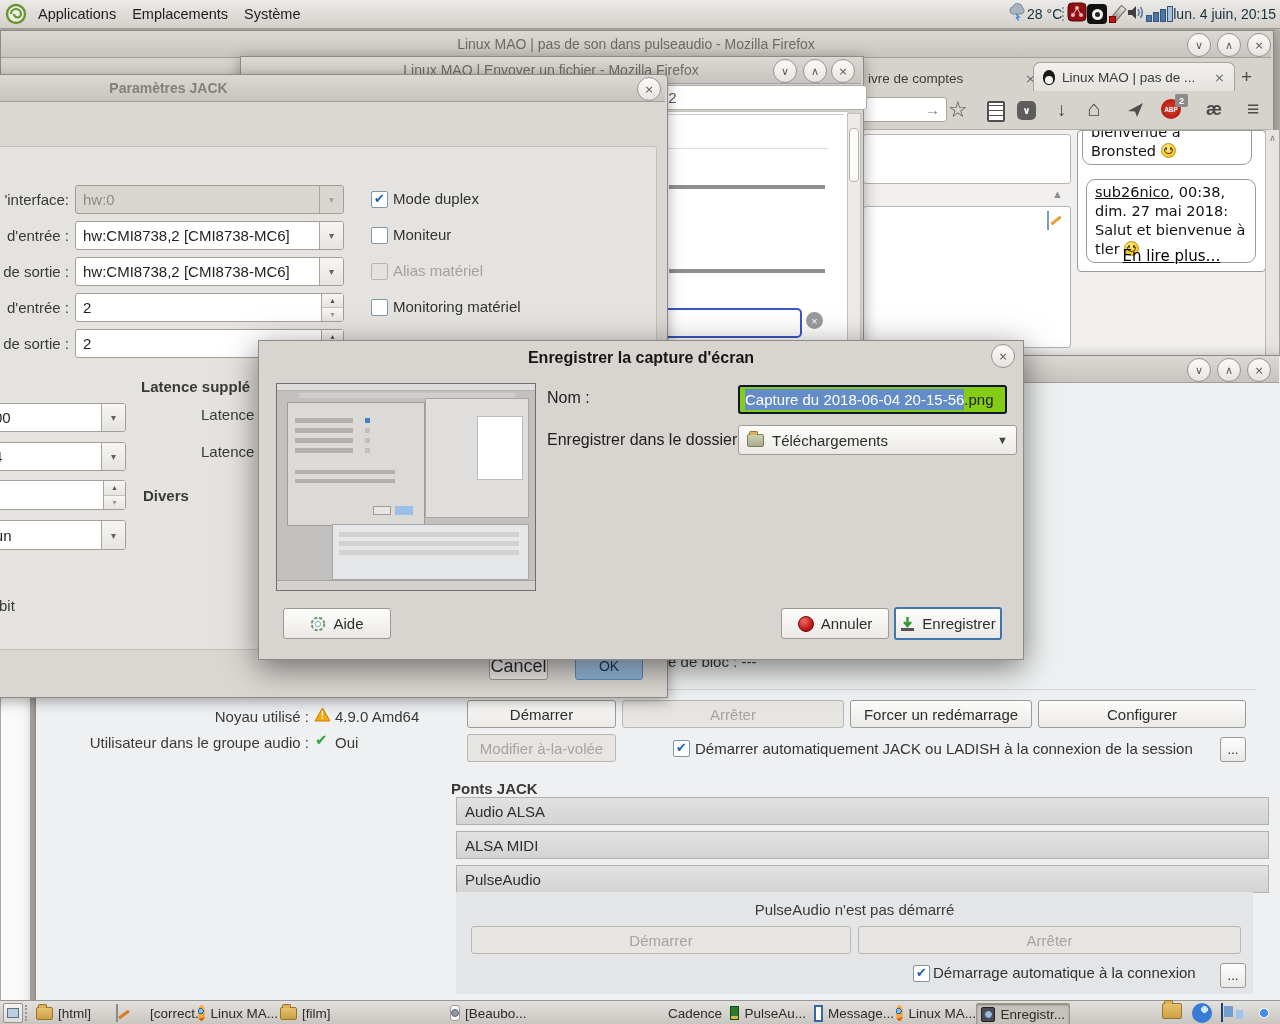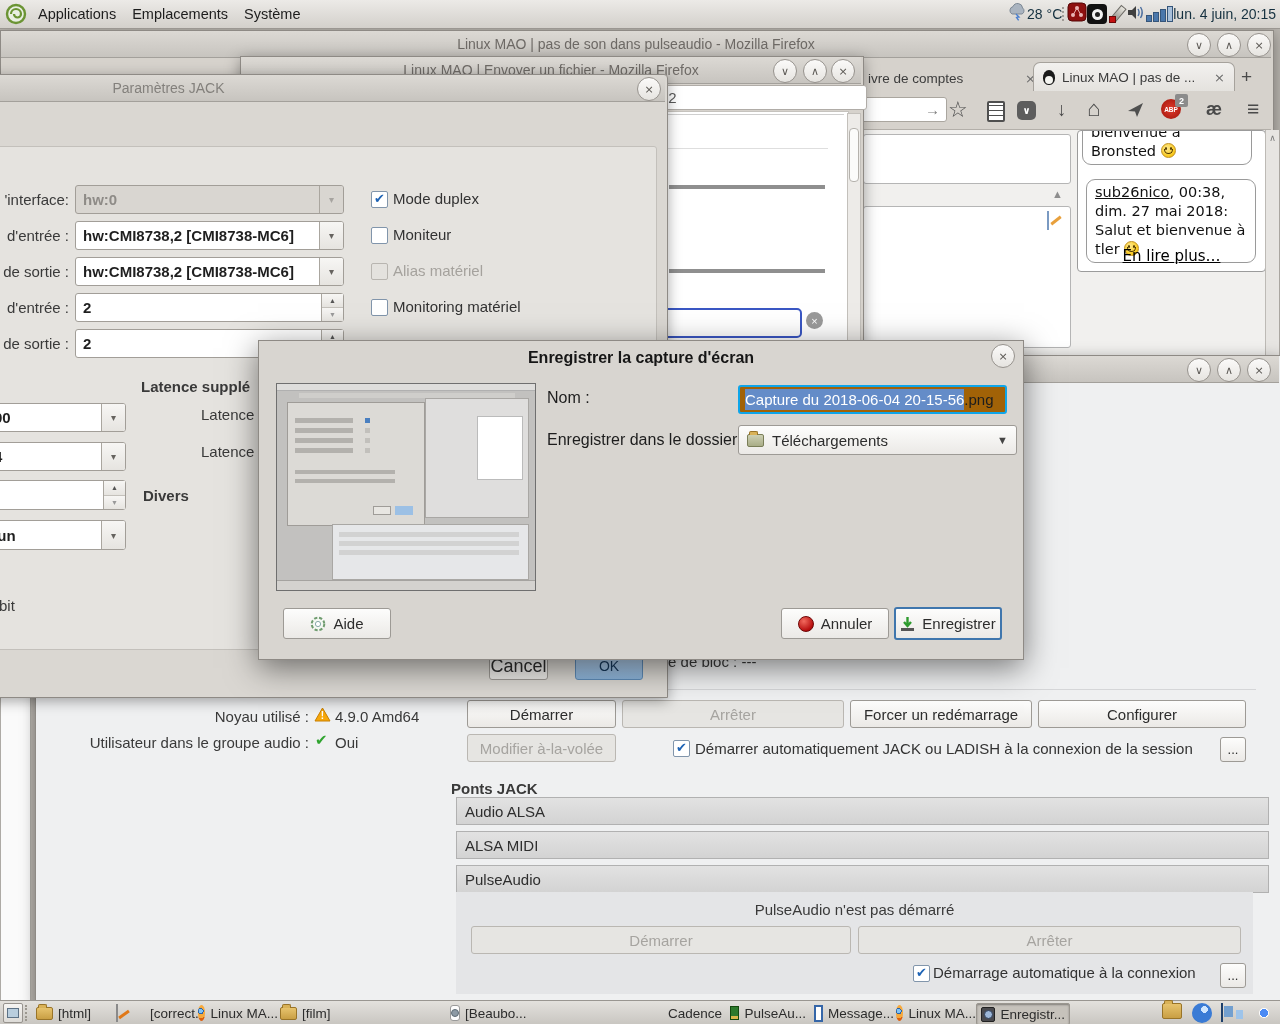--- a/index.html
+++ b/index.html
@@ -22,21 +22,21 @@
   .window{box-shadow:0 3px 14px rgba(0,0,0,.35);border:1px solid #8e8a85;}
   .tbar{background:linear-gradient(#dcd9d4,#c7c4bf);border-bottom:1px solid #a3a09b;
     display:flex;align-items:center;justify-content:center;font-size:14px;color:#6b6piece763;}
   .tbar-txt{font-size:14px;color:#6e6a66;white-space:nowrap;overflow:hidden;}
   .circ{position:absolute;width:22px;height:22px;border-radius:50%;border:1px solid #97938e;
     background:linear-gradient(#fbfaf9,#e6e4e0);color:#5b5854;display:flex;align-items:center;
     justify-content:center;font-size:11px;font-family:"DejaVu Sans",sans-serif;}
   
   .combo{background:#fff;border:1px solid #a29e98;border-radius:3px;display:flex;align-items:stretch;
     font-size:15px;color:#1f1f1f;}
-  .combo .val{flex:1;padding:2px 7px;white-space:nowrap;overflow:hidden;display:flex;align-items:center;font-weight:bold;}
+  .combo .val{flex:1;padding:2px 7px;white-space:nowrap;overflow:hidden;display:flex;align-items:center;}
   .combo .arr{width:23px;border-left:1px solid #aaa69f;display:flex;align-items:center;justify-content:center;
     color:#66635f;font-size:10px;background:linear-gradient(#f7f6f4,#e6e4e0);border-radius:0 2px 2px 0;}
   .combo.disabled{background:#d9d6d1;color:#8e8b87;}
   .combo.disabled .arr{background:#d9d6d1;color:#a7a4a0;}
   .spincol{width:21px;border-left:1px solid #aaa69f;display:flex;flex-direction:column;}
   .spincol span{flex:1;display:flex;align-items:center;justify-content:center;font-size:7px;color:#555;
     background:linear-gradient(#f7f6f4,#e6e4e0);}
   .spincol span + span{border-top:1px solid #c4c1bb;color:#999;}
   .checkbox{width:15px;height:15px;background:#fff;border:1px solid #8195ab;border-radius:2px;
     display:flex;align-items:center;justify-content:center;}
@@ -107,21 +107,21 @@
   .editnote-ico::after{content:"";position:absolute;left:2px;top:7px;width:12px;height:3px;background:#e8a03c;transform:rotate(-38deg);}
   
   .tab{display:flex;align-items:center;gap:7px;font-size:13.5px;color:#3c3c3c;padding:0 9px;}
   .tab.active{background:linear-gradient(#f2f1ef,#e4e2de);border:1px solid #a6a29c;border-bottom:none;border-radius:7px 7px 0 0;}
   .tab .x{color:#6b6b6b;font-size:13px;font-family:"DejaVu Sans",sans-serif;}
   .searchfield{background:#fff;border:1px solid #aaa69f;border-radius:3px;display:flex;align-items:center;justify-content:flex-end;padding:0 6px;color:#8a8a8a;}
   .bubble{border:1px solid #9a9a9a;border-radius:9px;background:#fff;font-size:14.5px;color:#111;
     padding:3px 8px;line-height:19px;font-family:"DejaVu Sans",sans-serif;}
   
   .dlg-label{font-size:16px;color:#1d1d1d;white-space:nowrap;}
-  .entry{background:#a16207;border:2px solid #0ea5e9;border-radius:3px;display:flex;align-items:center;
+  .entry{background:#84cc16;border:2px solid #0f172a;border-radius:3px;display:flex;align-items:center;
     padding:0 5px;font-size:15px;color:#1d1d1d;white-space:nowrap;overflow:hidden;}
   .entry .sel{background:#648cc8;color:#fff;padding:2px 0;}
   .bridgebar{background:linear-gradient(#e2e2e2,#d3d3d3);border:1px solid #b1b1b1;display:flex;align-items:center;
     padding:0 8px;font-size:15px;color:#2e2e2e;}
   .thumb-part{position:absolute;}
   .seg{position:absolute;background:#8f8f8f;}
   .lbl15{font-size:15px;color:#3a3a3a;white-space:nowrap;}
   .b{font-weight:bold;}
 </style>
 </head>
@@ -279,21 +279,21 @@
       <span class="abs checkbox" style="left:457px;top:73px;">
           <span class="mark">✔</span>
         </span>
       <span class="abs cblabel" style="left:477px;top:72px;">Démarrage automatique à la connexion</span>
       <div class="abs gtkbtn" style="left:764px;top:71px;width:24px;height:23px;font-size:13px;">...</div>
     </div>
   </div>
 
   <div class="abs window" style="left:-352px;top:74px;width:1018px;height:622px;background:#dad7d2;z-index:4;border-radius:4px 4px 0 0;">
     <div class="abs tbar" style="left:0;top:0;width:1016px;height:26px;border-radius:3px 3px 0 0;">
-      <span class="tbar-txt" style="color:#83807c;font-weight:normal;margin-left:23px;">Paramètres JACK</span>
+      <span class="tbar-txt" style="color:#83807c;font-weight:bold;margin-left:23px;">Paramètres JACK</span>
     </div>
     <span class="circ" style="left:988px;top:2px;">
         <span>×</span>
       </span>
 
     <div class="abs" style="left:10px;top:71px;width:996px;height:502px;background:#e5e3df;border:1px solid #c3c0bb;border-radius:3px;"></div>
 
     <span class="abs lbl15" style="left:260px;top:116px;width:160px;text-align:right;">'interface:</span>
     <div class="abs combo disabled" style="left:426px;top:110px;width:267px;height:27px;">
       <span class="val">hw:0</span>

